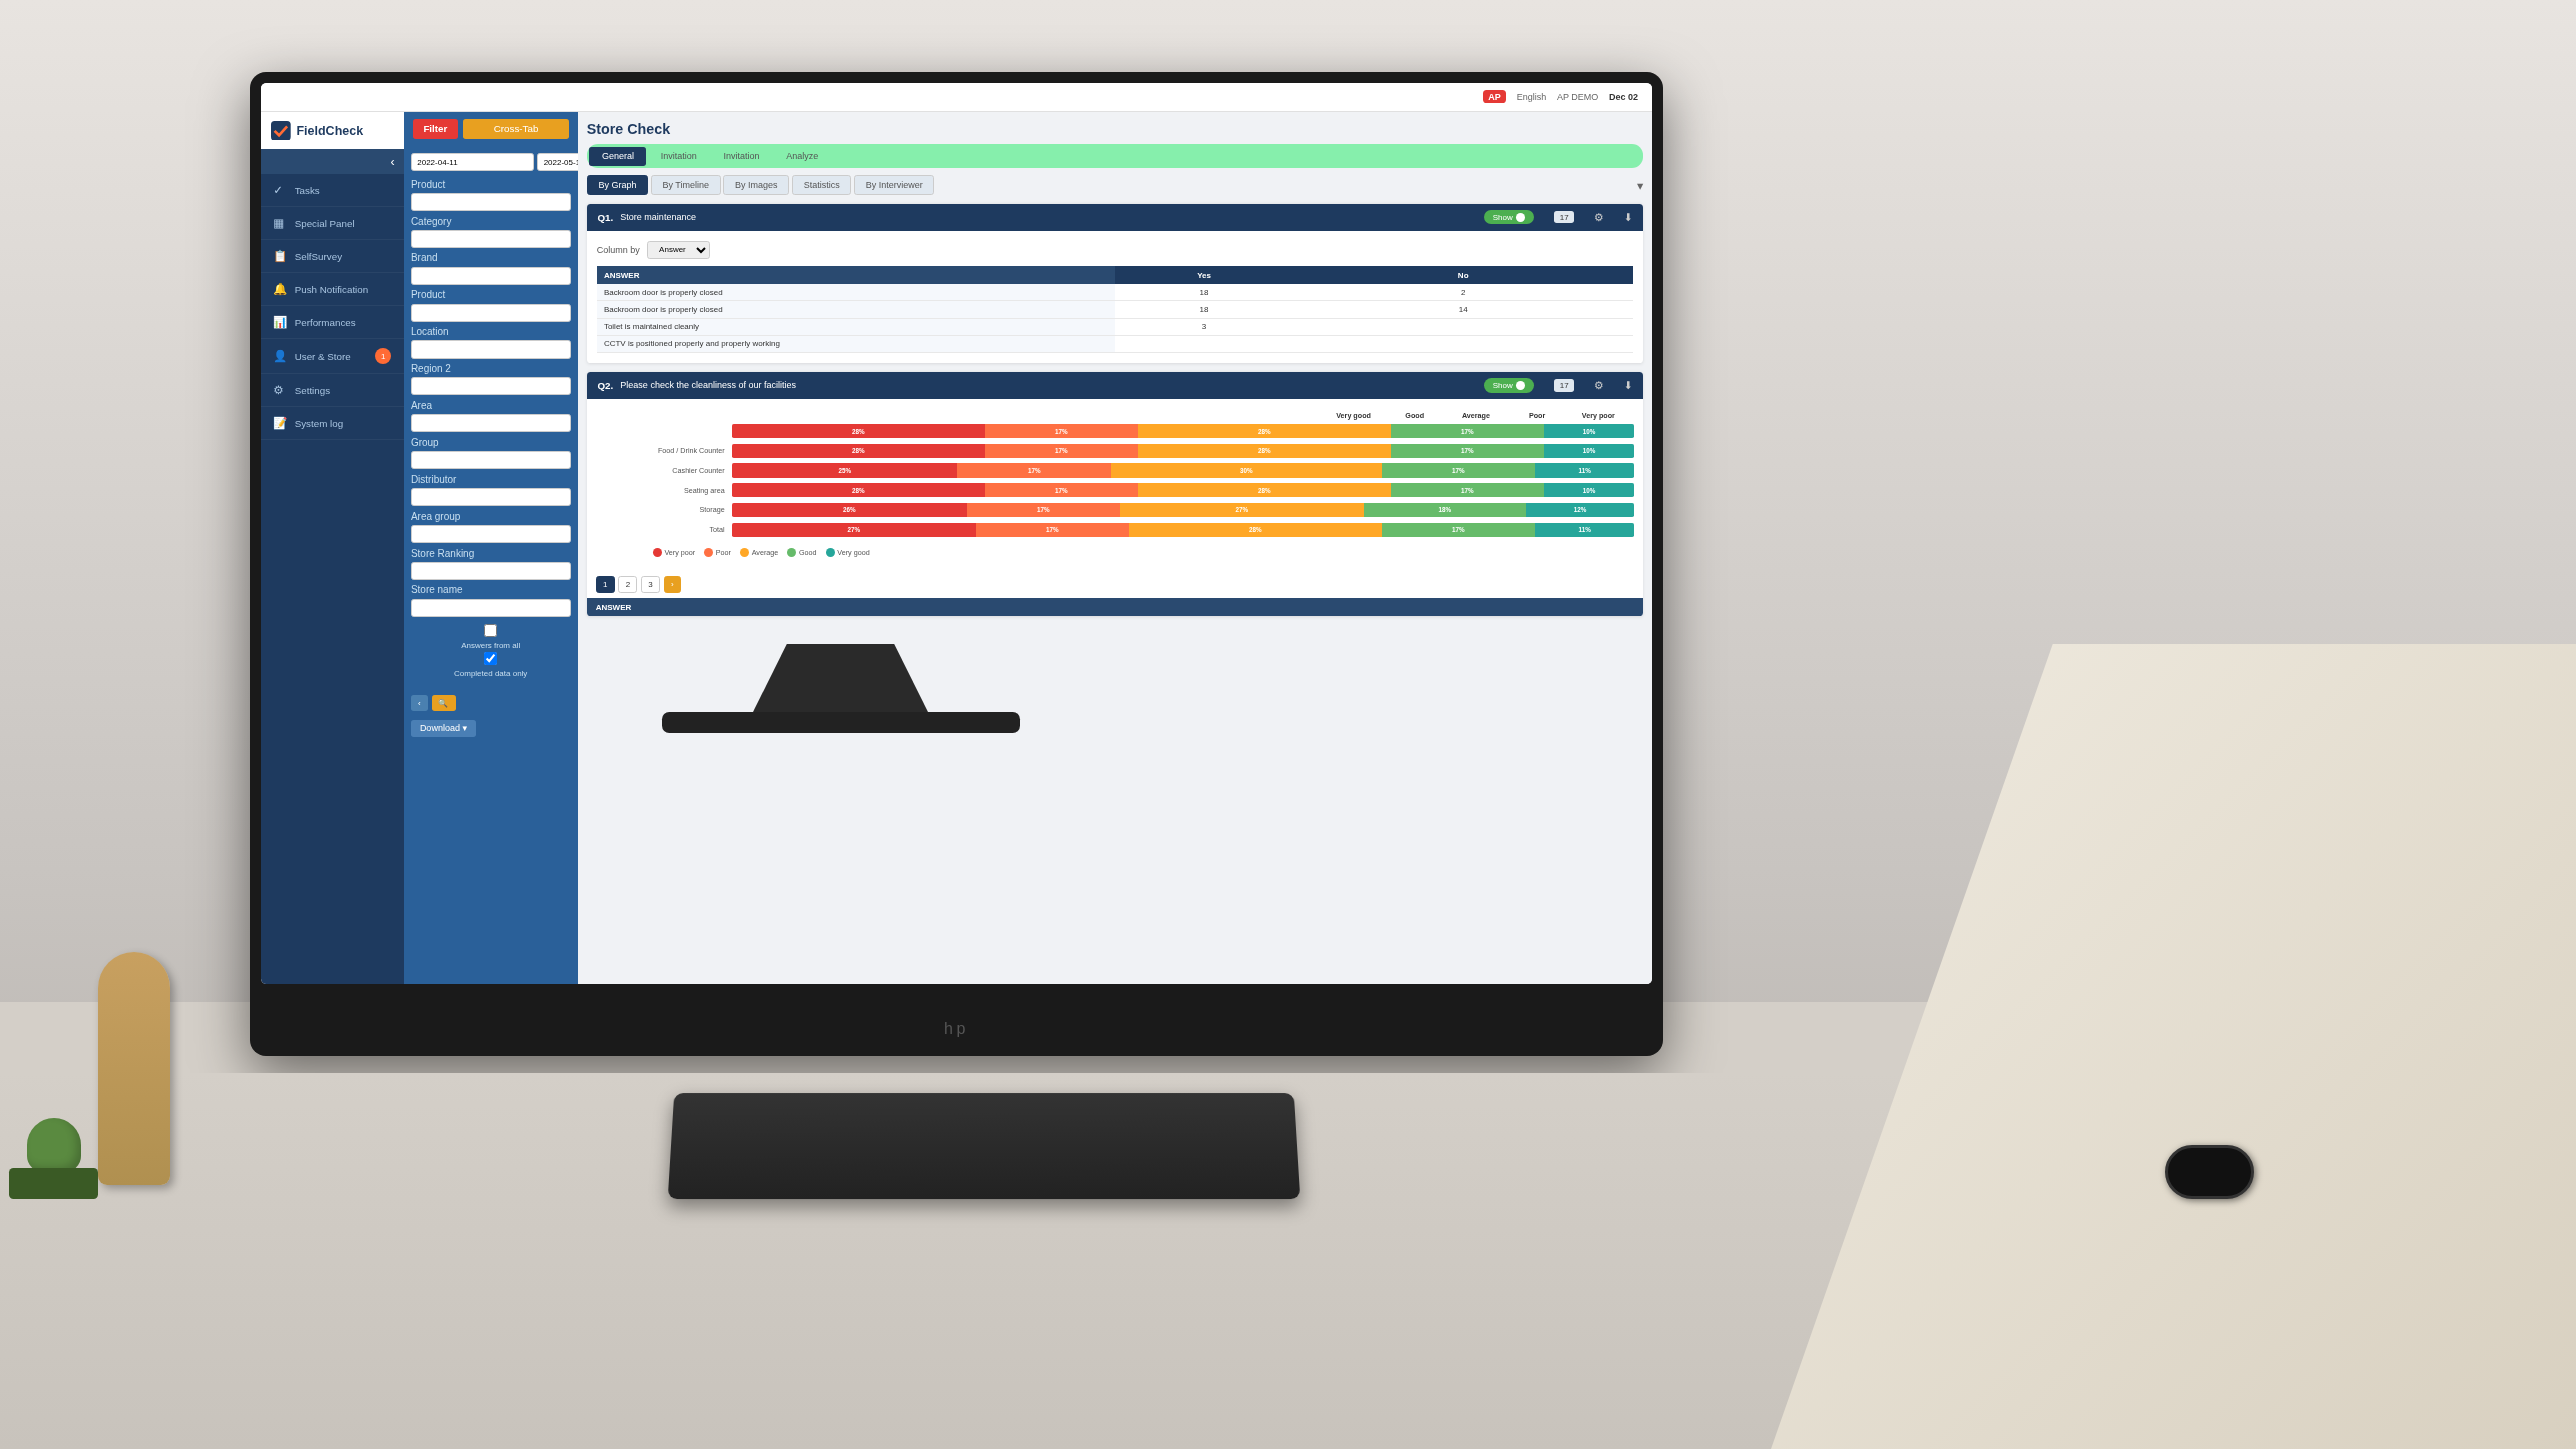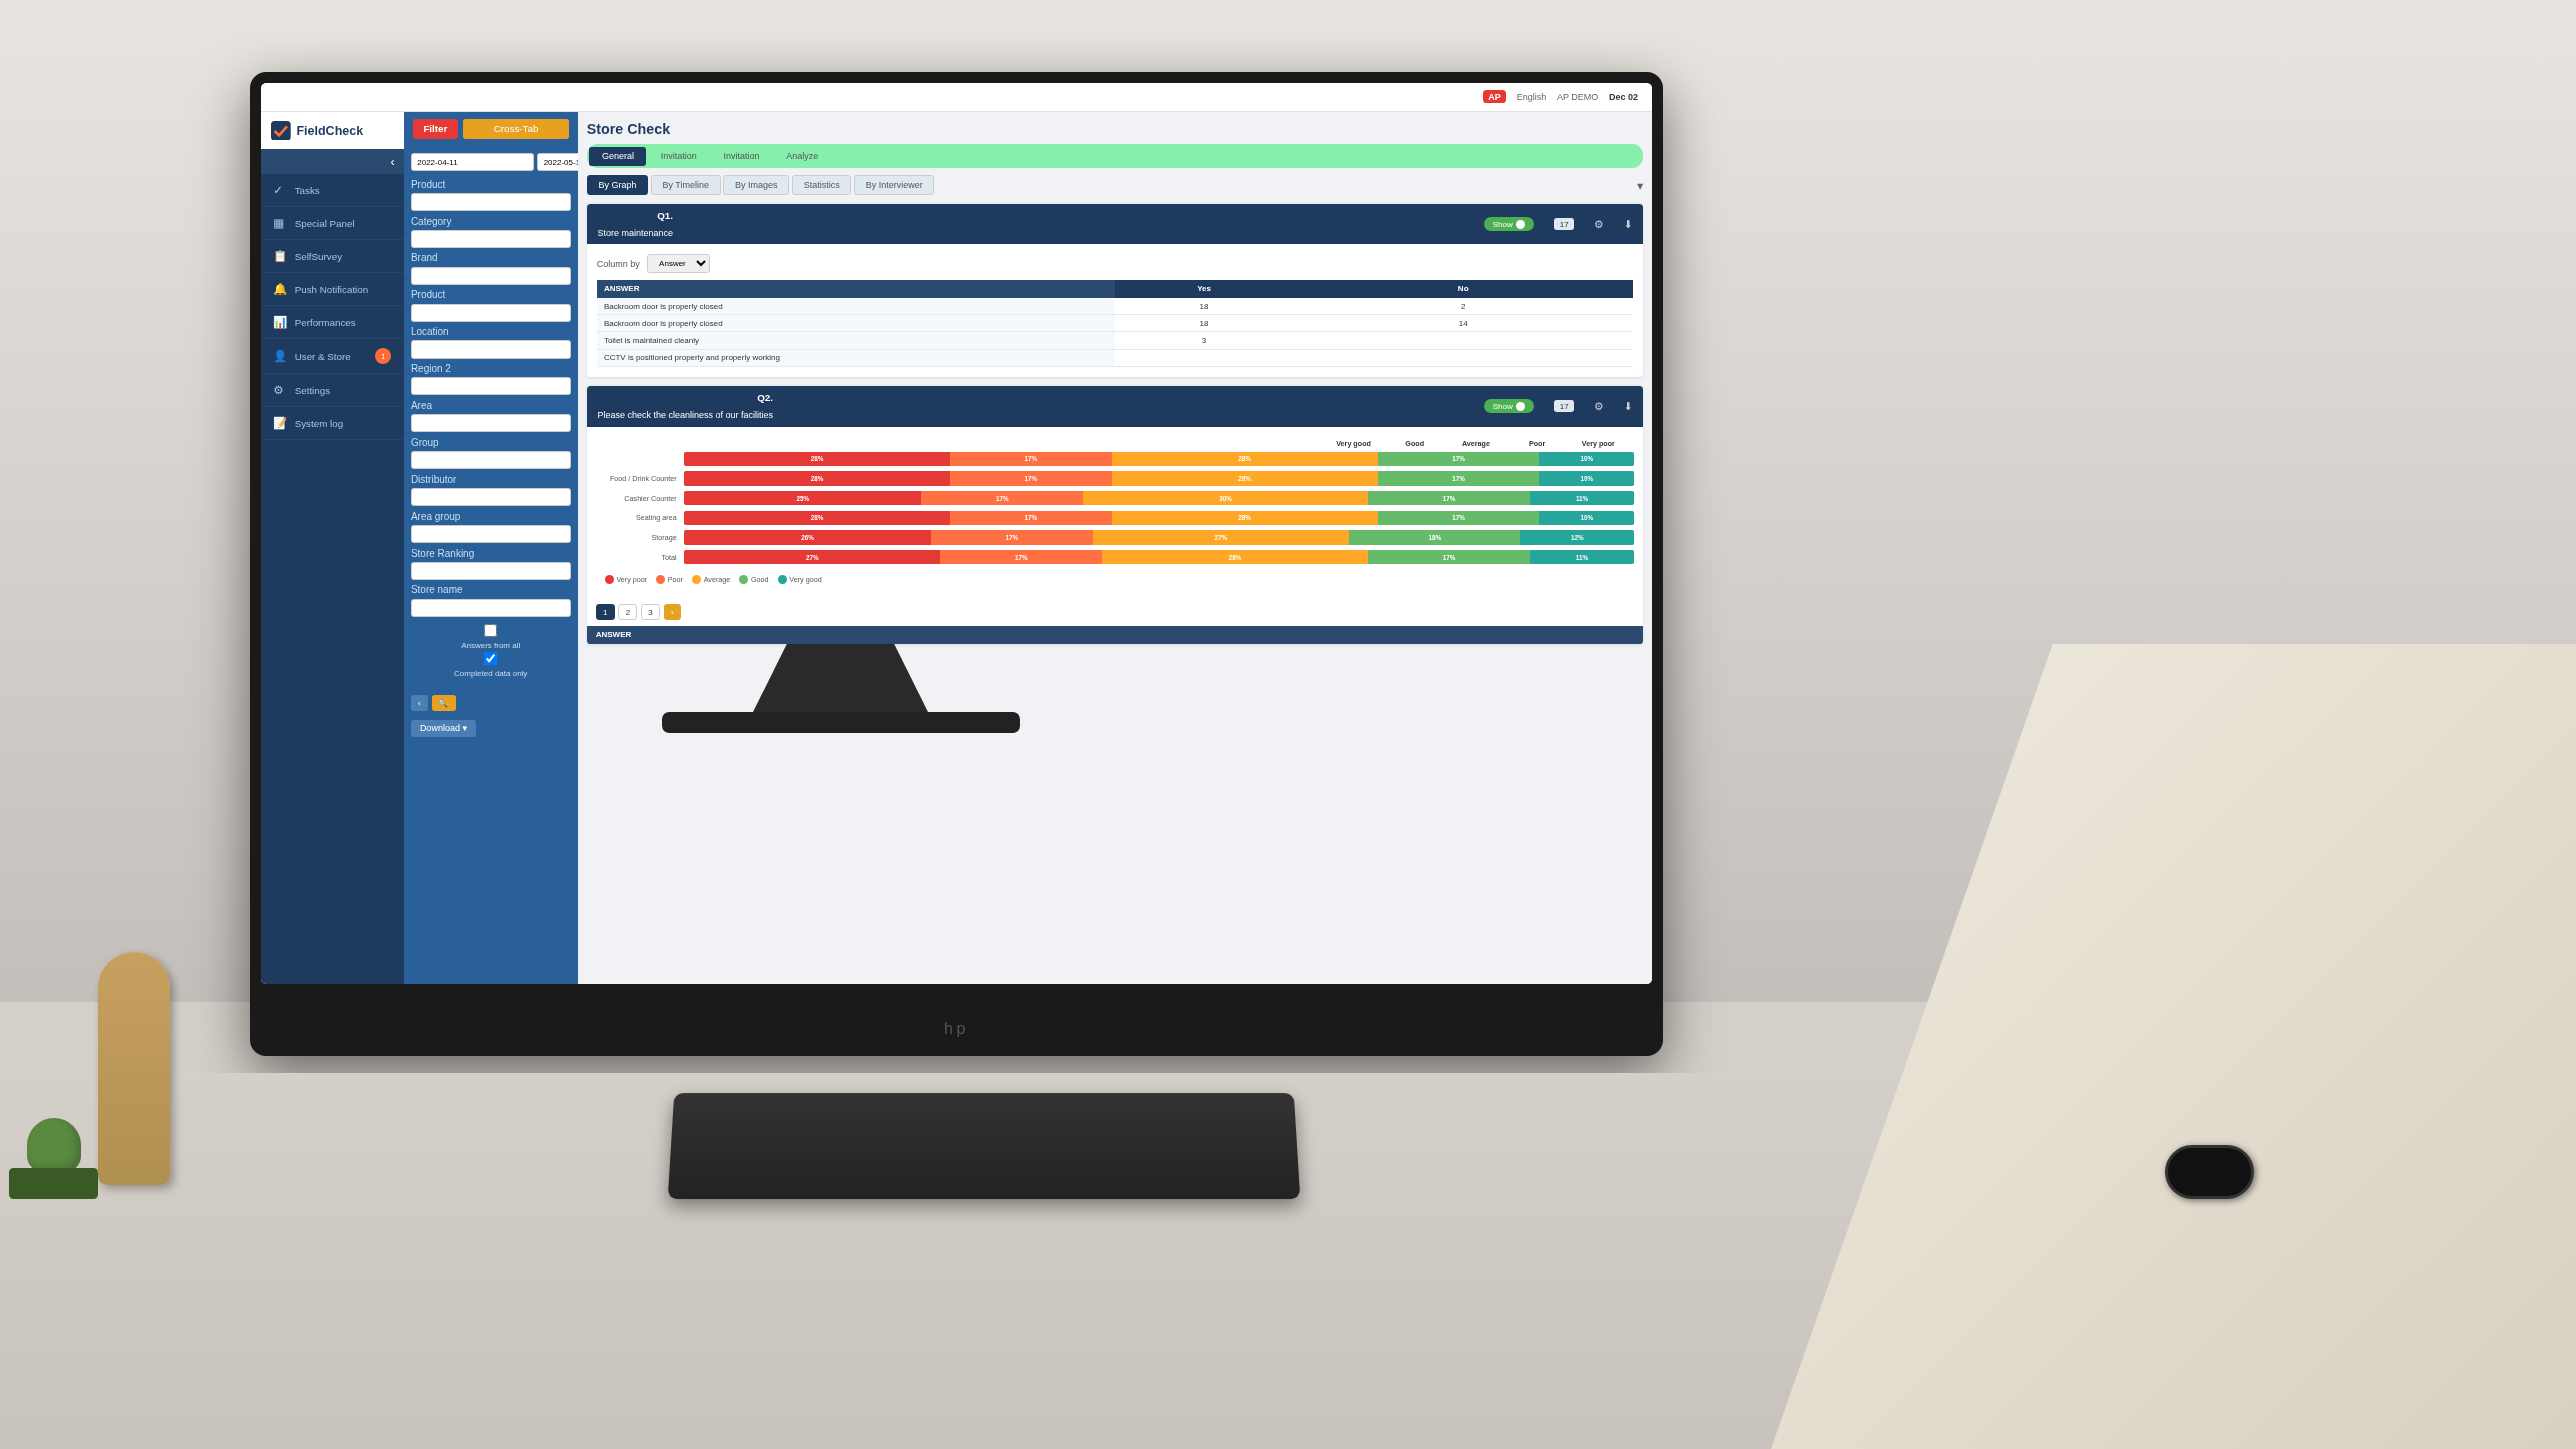--- a/index.html
+++ b/index.html
@@ -364,23 +364,22 @@
       color: #fff;
       padding: 6.3px 10.7px;
       font-size: 9px;
       display: flex;
       align-items: center;
       justify-content: space-between;
     }
 
     .question-header-left {
       display: flex;
-      align-items: flex-end;
+      align-items: flex-start;
       gap: 7.2px;
-      flex-direction: column;
     }
 
     .q-number {
       font-weight: bold;
       font-size: 9.8px;
     }
 
     .question-controls {
       display: flex;
       align-items: center;
@@ -472,20 +471,21 @@
 
     .data-table td.answer-cell {
       text-align: left;
       background: #f5f8fc;
       font-weight: 500;
     }
 
     
     .chart-container {
       padding: 9px;
+      margin-left: 48px;
     }
 
     .chart-row {
       display: flex;
       align-items: center;
       margin-bottom: 5.4px;
       gap: 7.2px;
     }
 
     .chart-label {

